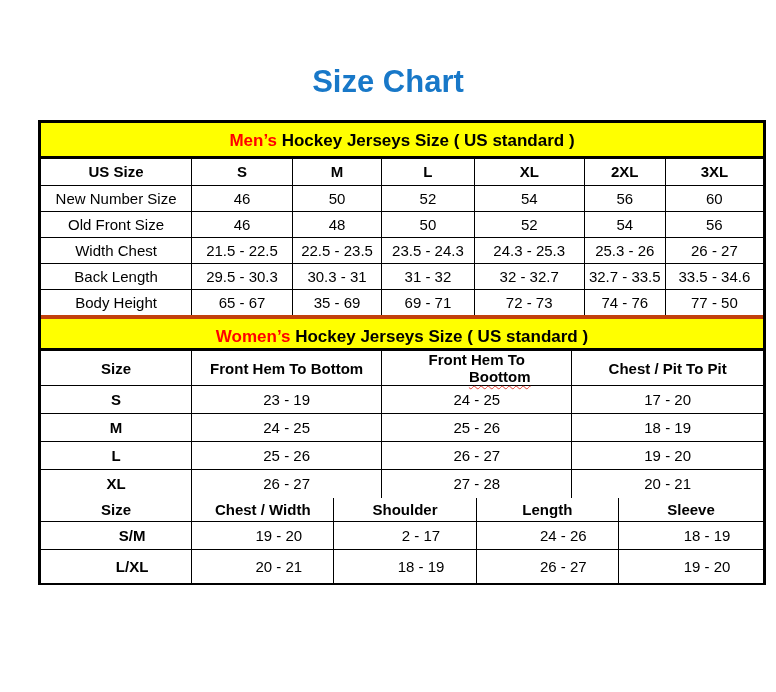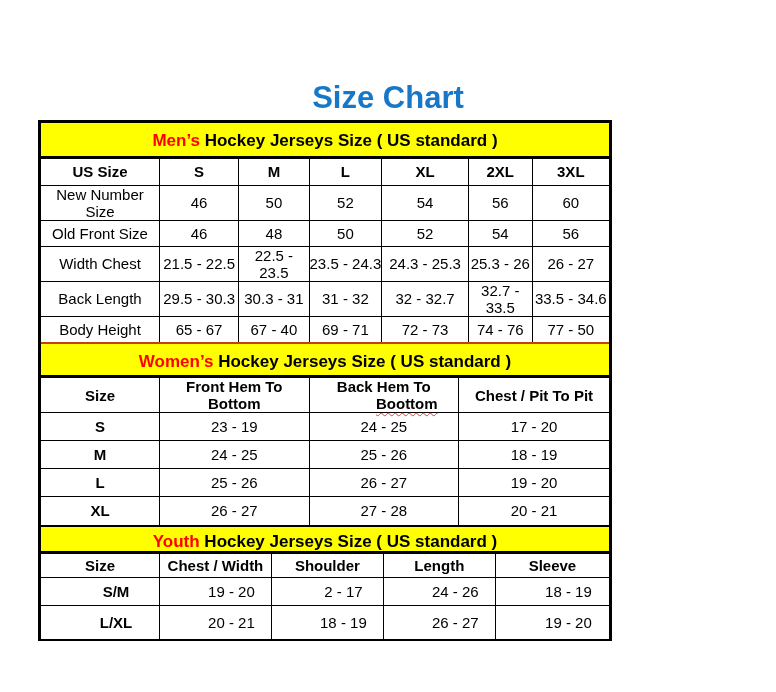--- a/index.html
+++ b/index.html
@@ -5,49 +5,49 @@
   * { box-sizing: border-box; }
   html, body {
     margin: 0; padding: 0;
     width: 776px; height: 692px;
     background: #ffffff;
     font-family: "Liberation Sans", sans-serif;
     overflow: hidden;
     position: relative;
   }
   .title {
-    margin: 16px;
+    margin: 0;
     padding-top: 64px;
     text-align: center;
     font-size: 31px;
     font-weight: bold;
     color: #1878c8;
   }
   .chart-box {
     position: absolute;
     left: 38px;
     top: 120px;
-    width: 574px;
+    width: 728px;
     border: 3px solid #000;
     border-bottom-width: 2px;
     background: #fff;
   }
   .band {
     background: #ffff00;
     text-align: center;
     font-weight: bold;
     font-size: 17px;
     color: #000;
     height: 36px;
     line-height: 36px;
     border-bottom: 3px solid #000;
     white-space: pre;
   }
   .band .accent { color: #ff0000; }
-  .band-womens { border-top: 2px solid #c2410c; }
+  .band-womens { border-top: 4px solid #c2410c; }
   .band-youth  { border-top: 2px solid #000; height: 29px; line-height: 29px; }
   table.tbl {
     width: 100%;
     border-collapse: collapse;
     border-style: hidden;   
     table-layout: fixed;
   }
   .tbl th, .tbl td {
     border: 1.5px solid #000;
     text-align: center;
@@ -137,21 +137,21 @@
           <td>29.5 - 30.3</td>
           <td>30.3 - 31</td>
           <td>31 - 32</td>
           <td>32 - 32.7</td>
           <td>32.7 - 33.5</td>
           <td>33.5 - 34.6</td>
         </tr>
         <tr>
           <td>Body Height</td>
           <td>65 - 67</td>
-          <td>67 - 40</td>
+          <td>35 - 69</td>
           <td>69 - 71</td>
           <td>72 - 73</td>
           <td>74 - 76</td>
           <td>77 - 50</td>
         </tr>
       </tbody>
     </table>
 
     <div class="band band-womens"><span class="accent">Women’s</span><span> Hockey Jerseys Size ( US standard )</span></div>
 
@@ -159,21 +159,21 @@
       <colgroup>
         <col style="width:20.86%">
           <col style="width:26.33%">
         <col style="width:26.33%">
           <col style="width:26.48%">
       </colgroup>
       <tbody>
         <tr>
           <th>Size</th>
           <th>Front Hem To Bottom</th>
-          <th><span>Back Hem To </span><span class="sq">Boottom</span></th>
+          <th><span>Front Hem To </span><span class="sq">Boottom</span></th>
           <th>Chest / Pit To Pit</th>
         </tr>
         <tr>
           <td class="rowlabel-bold">S</td>
           <td>23 - 19</td>
           <td>24 - 25</td>
           <td>17 - 20</td>
         </tr>
         <tr>
           <td class="rowlabel-bold">M</td>
@@ -189,21 +189,20 @@
         </tr>
         <tr>
           <td class="rowlabel-bold">XL</td>
           <td>26 - 27</td>
           <td>27 - 28</td>
           <td>20 - 21</td>
         </tr>
       </tbody>
     </table>
 
-    <div class="band band-youth"><span class="accent">Youth</span><span> Hockey Jerseys Size ( US standard )</span></div>
 
     <table class="tbl youth">
       <colgroup>
         <col style="width:20.86%">
           <col style="width:19.71%">
           <col style="width:19.71%">
         <col style="width:19.71%">
           <col style="width:20.01%">
       </colgroup>
       <tbody>

